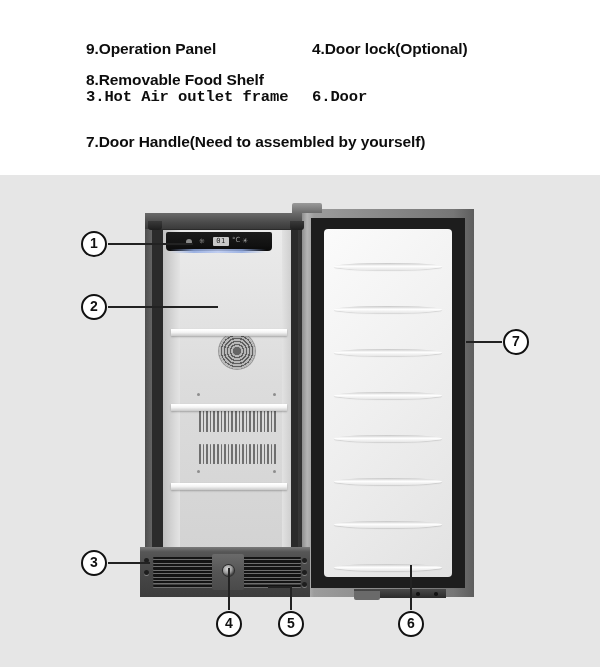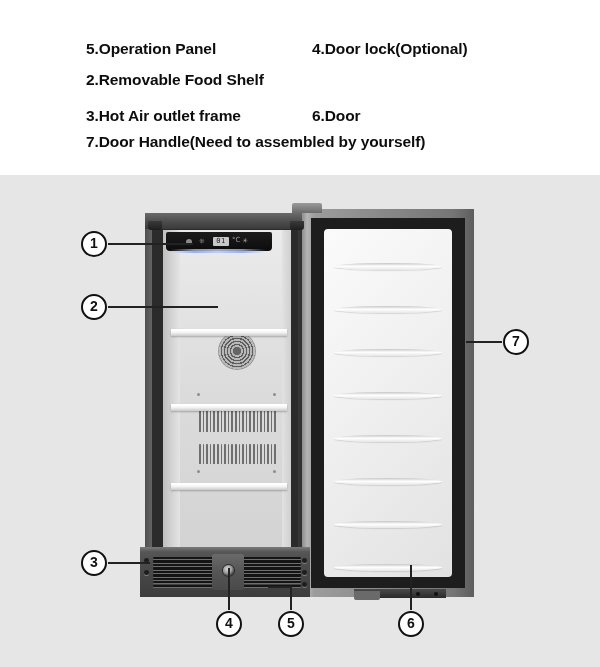--- a/index.html
+++ b/index.html
@@ -29,21 +29,21 @@
     font-size: 15.5px;
     font-weight: bold;
     color: #0d0d0d;
     white-space: nowrap;
     letter-spacing: -0.1px;
   }
   .col1 { left: 86px; }
   .col2 { left: 312px; }
   .row1 { top: 40px; }
   .row2 { top: 71px; }
-  .row3 { top: 107px; }
+  .row3 { top: 88px; font-family: Liberation Mono, monospace; }
   .row4 { top: 133px; left: 86px; }
 
   
   #diagram-panel {
     position: absolute;
     left: 0; top: 175px;
     width: 600px;
     height: 492px;
     background: #e6e6e6;
     overflow: hidden;
@@ -383,22 +383,22 @@
     width: 30px; height: 10px;
     background: linear-gradient(180deg,#9a9a9a 0%,#6a6a6a 100%);
     z-index: 12;
     border-radius: 2px 2px 0 0;
   }
 </style>
 </head>
 <body>
 
 <div id="legend-section">
-  <div class="legend-item col1 row1">5.Operation Panel</div>
-  <div class="legend-item col1 row2">2.Removable Food Shelf</div>
+  <div class="legend-item col1 row1">9.Operation Panel</div>
+  <div class="legend-item col1 row2">8.Removable Food Shelf</div>
   <div class="legend-item col1 row3">3.Hot Air outlet frame</div>
   <div class="legend-item col2 row1">4.Door lock(Optional)</div>
   <div class="legend-item col2 row3">6.Door</div>
   <div class="legend-item row4">7.Door Handle(Need to assembled by yourself)</div>
 </div>
 
 <div id="diagram-panel">
 
   <div id="cabinet">
     <div id="cabinet-frame"></div>

